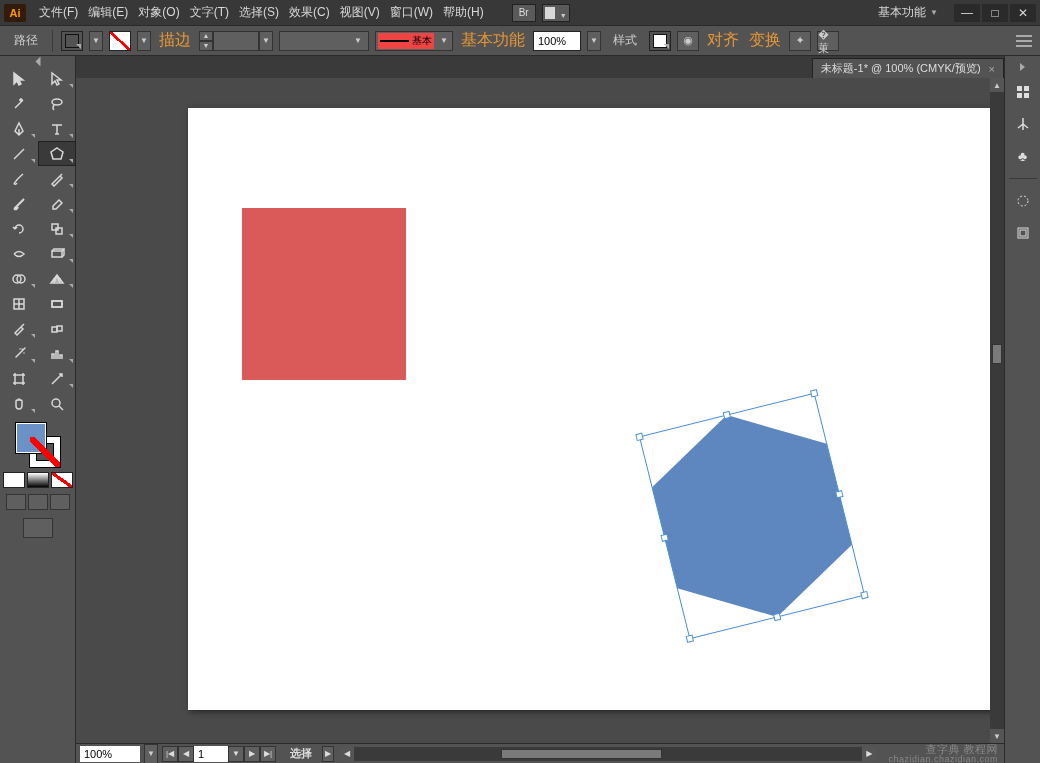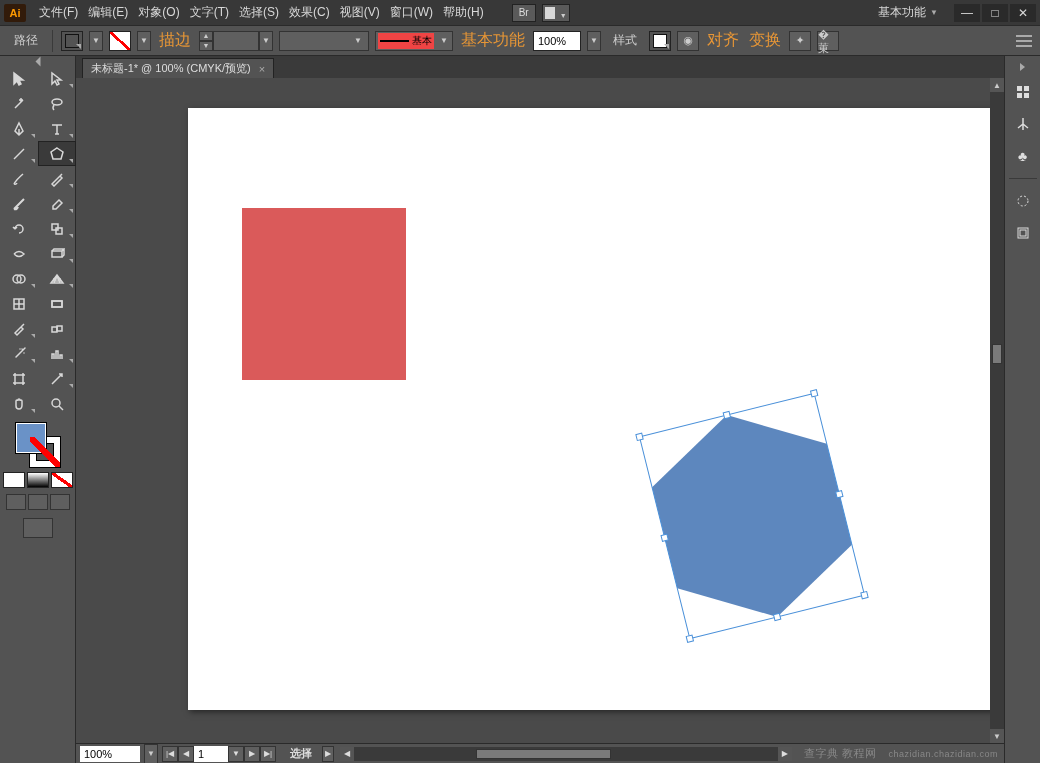--- a/index.html
+++ b/index.html
@@ -67,21 +67,21 @@
   .fs-mini.grad { background:linear-gradient(#fff,#000); }
   .fs-mini.none { background:#fff; position:relative; }
   .fs-mini.none::after { content:""; position:absolute; inset:0; background: linear-gradient(to top right, transparent 43%, red 43%, red 57%, transparent 57%); }
   .drawmode { display:flex; gap:2px; margin-top:2px; }
   .drawmode .dm { width:20px; height:16px; border:1px solid #333; background:#5f5f5f; }
   .screenmode { margin-top:4px; }
   .screenmode .sm { width:30px; height:20px; border:1px solid #333; background:#5f5f5f; }
 
   
   .canvascol { flex:1; display:flex; flex-direction:column; min-width:0; background:#4a4a4a; }
-  .doctabs { height:22px; background:#3a3a3a; display:flex; align-items:flex-end; padding-left:6px; }
+  .doctabs { height:22px; background:#3a3a3a; display:flex; align-items:flex-end; padding-left:6px;justify-content:flex-end; }
   .doctab { height:20px; background:#535353; border:1px solid #222; border-bottom:none; display:flex; align-items:center; padding:0 8px; gap:8px; font-size:11px; color:#ddd; }
   .doctab .x { color:#aaa; font-size:11px; cursor:pointer; }
   .canvaswrap { flex:1; position:relative; overflow:hidden; background:#4a4a4a; }
   .vscroll { position:absolute; right:0; top:0; bottom:0; width:14px; background:#3a3a3a; }
   .vscroll .thumb { position:absolute; left:2px; right:2px; top:40%; height:20px; background:#7a7a7a; border:1px solid #333; }
   .vscroll .arrow { position:absolute; left:0; right:0; height:14px; background:#555; display:flex; align-items:center; justify-content:center; font-size:8px; color:#ccc; }
   .vscroll .arrow.up { top:0; }
   .vscroll .arrow.down { bottom:0; }
 
   .artboard { position:absolute; left:112px; top:30px; width:842px; height:602px; background:#fff; box-shadow: 2px 2px 6px rgba(0,0,0,0.5); }
@@ -440,21 +440,21 @@
           <div class="navbtn">▶</div>
           <div class="navbtn">▶|</div>
         </div>
         <div class="toollabel">选择</div>
         <div style="width:12px;height:16px;background:#5f5f5f;border:1px solid #333;display:flex;align-items:center;justify-content:center;font-size:8px">▶</div>
         <div class="hscroll">
           <div class="harrow l">◀</div>
           <div class="hthumb"></div>
           <div class="harrow r">▶</div>
         </div>
-        <div style="display:flex;flex-direction:row;align-items:flex-end;line-height:1">
+        <div style="display:flex;flex-direction:column;align-items:flex-end;line-height:1">
           <div class="watermark">查字典 教程网</div>
           <div class="watermark" style="font-size:9px">chazidian.chazidian.com</div>
         </div>
       </div>
     </div>
 
     <div class="rightcol">
       <div class="collapse">
         <span style="width:0;height:0;border-top:4px solid transparent;border-bottom:4px solid transparent;border-left:5px solid #aaa"></span>
       </div>

